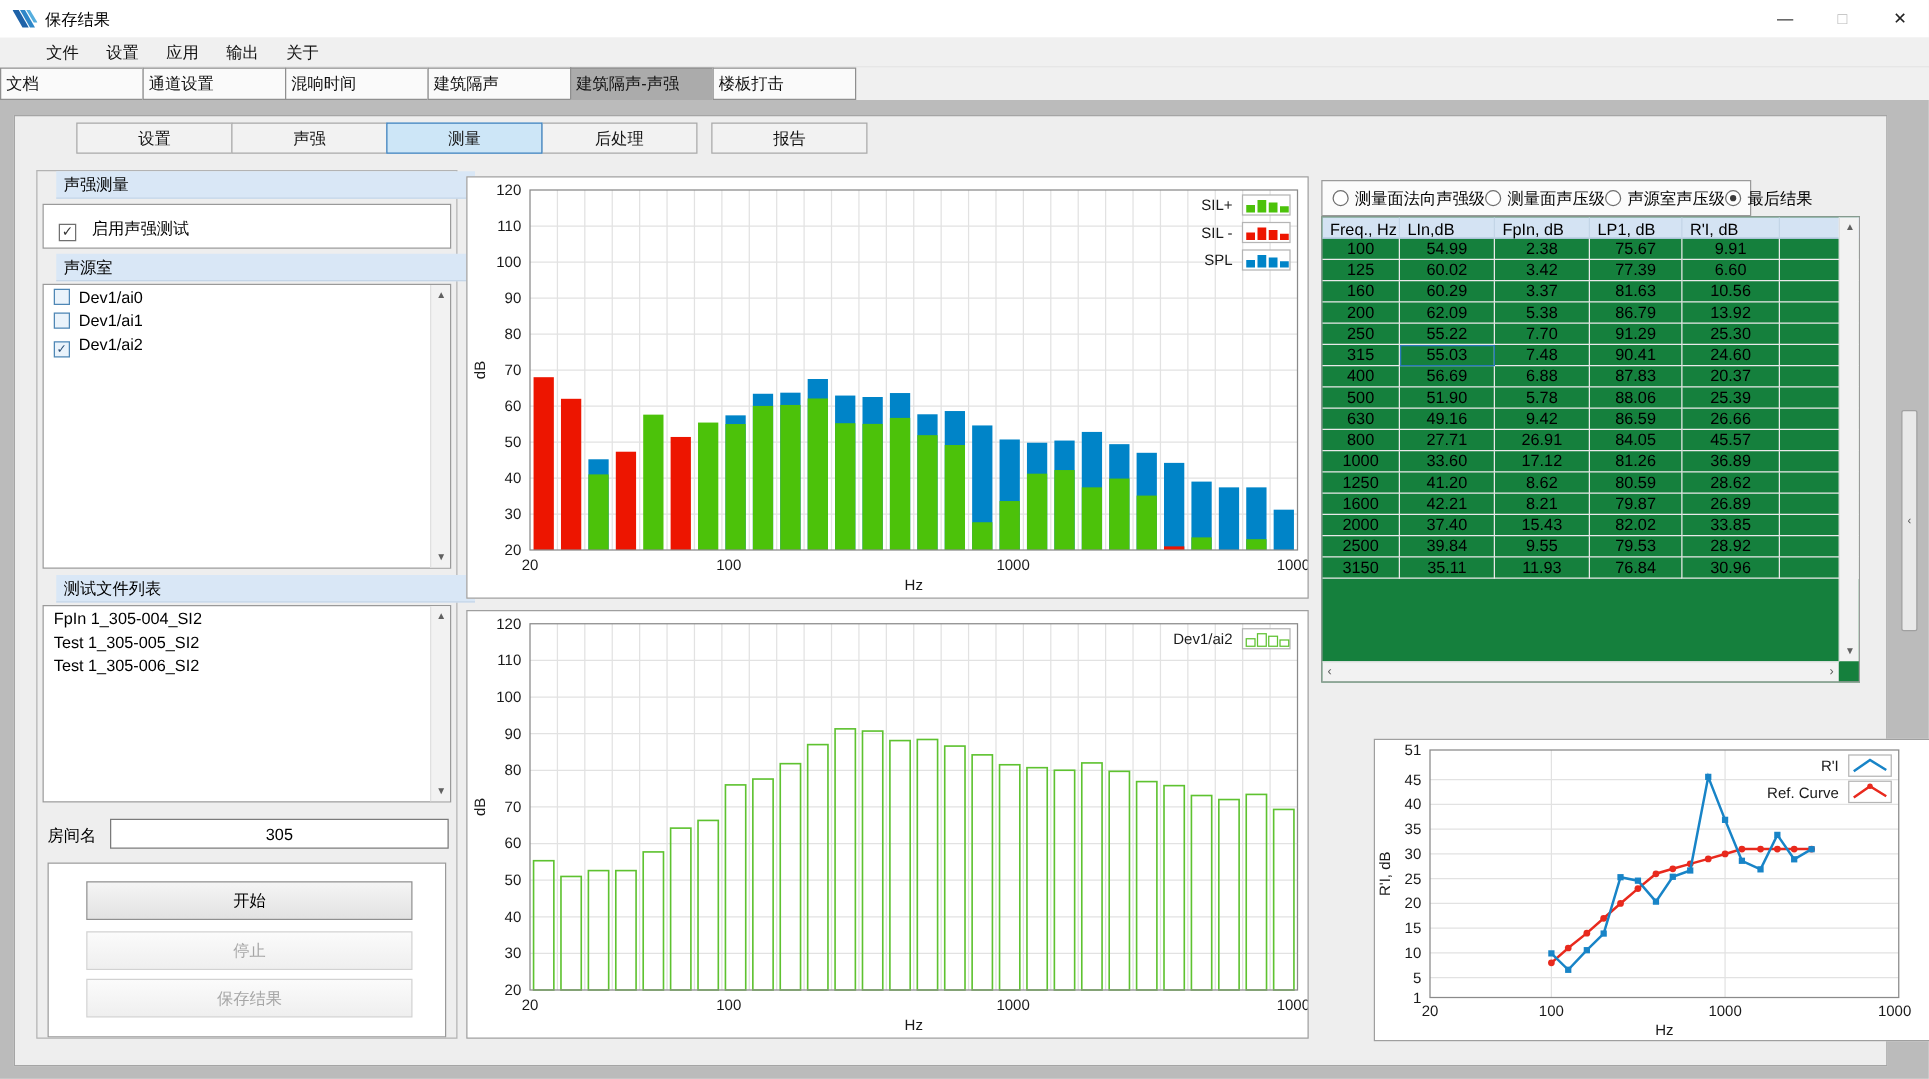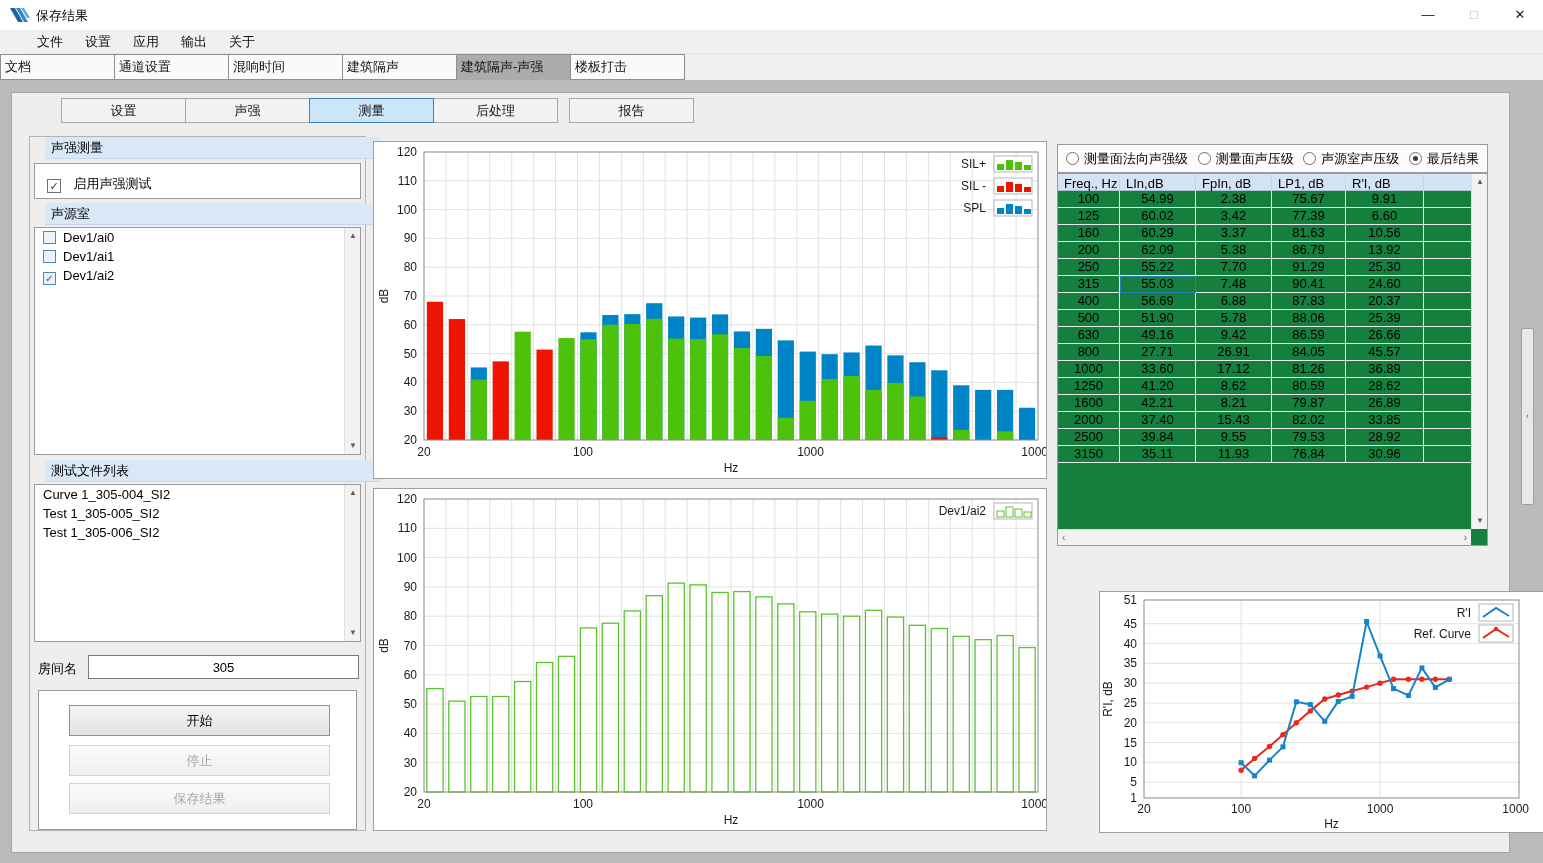--- a/index.html
+++ b/index.html
@@ -31,21 +31,21 @@
   .vscroll .up, .vscroll .dn { position:absolute; left:0; width:16px; height:16px; font-size:8px; color:#606060; text-align:center; line-height:16px; }
   .vscroll .up { top:0; } .vscroll .dn { bottom:0; }
   .room-label { position:absolute; font-size:13px; color:#000; }
   .room-input { position:absolute; height:24px; border:1px solid #7a7a7a; background:#fff; text-align:center; font-size:13px; font-family:inherit; }
   .act-btn { position:absolute; left:30px; width:261px; height:31px; font-size:13px; font-family:inherit; }
   .act-btn.enabled { background:linear-gradient(#f5f5f5,#e2e2e2); border:1px solid #8f8f8f; color:#000; }
   .act-btn.disabled { background:linear-gradient(#fbfbfb,#efefef); border:1px solid #d2d2d2; color:#a6a6a6; }
   
   .chart-box { position:absolute; background:#fff; border:1px solid #9f9f9f; }
   
-  .radio-row { position:absolute; left:1045px; top:51px; width:431px; height:29px; background:#fbfbfb; border:1px solid #9a9a9a; display:flex; align-items:center; padding:0 8px; justify-content:space-between; }
+  .radio-row { position:absolute; left:1045px; top:51px; width:344px; height:29px; background:#fbfbfb; border:1px solid #9a9a9a; display:flex; align-items:center; padding:0 8px; justify-content:space-between; }
   .radio-opt { font-size:13px; color:#000; white-space:nowrap; display:flex; align-items:center; }
   .radio-circ { display:inline-block; width:13px; height:13px; border:1px solid #6e6e6e; border-radius:50%; background:#fff; margin-right:5px; position:relative; }
   .radio-circ.sel::after { content:""; position:absolute; left:3px; top:3px; width:5px; height:5px; border-radius:50%; background:#3c3c3c; }
   .tblwrap { position:absolute; left:1045px; top:80px; width:431px; height:373px; background:#15803d; border:1px solid #9a9a9a; }
   .tbl-grid { display:grid; grid-template-columns:62px 76px 76px 74px 78px auto; }
   .tbl-hdr { background:#d4e3f3; }
   .tbl-hdr .tc { font-size:13px; line-height:19px; border-bottom:1px solid #aac2da; border-right:1px solid #c3d5e7; padding-left:6px; color:#000; }
   .tc { height:17px; }
   .tbl-row .tc { font-size:13px; line-height:16px; text-align:center; border-bottom:1px solid #e9e9e9; border-right:1px solid #e9e9e9; color:#000; }
   .tc.selcell { outline:1px solid #2a7ab9; outline-offset:-1px; }
@@ -104,21 +104,21 @@
         <div class="list-item"><span class="devcb"></span><span>Dev1/ai0</span></div>
           <div class="list-item"><span class="devcb"></span><span>Dev1/ai1</span></div>
           <div class="list-item"><span class="devcb">✓</span><span>Dev1/ai2</span></div>
           <div class="vscroll">
             <span class="up">▲</span>
             <span class="dn">▼</span>
           </div>
       </div>
       <div class="sec-hdr" style="top:323px">测试文件列表</div>
       <div class="listbox" style="left:4px; top:347px; width:327px; height:158px;" id="filelist">
-        <div class="list-item">Curve 1_305-004_SI2</div>
+        <div class="list-item">FpIn 1_305-004_SI2</div>
           <div class="list-item">Test 1_305-005_SI2</div>
           <div class="list-item">Test 1_305-006_SI2</div>
           <div class="vscroll">
             <span class="up">▲</span>
             <span class="dn">▼</span>
           </div>
       </div>
       <span class="room-label" style="left:8px; top:523px;">房间名</span>
       <input class="room-input" style="left: 58px; top: 518px; width: 271px;" value="305">
       <div class="white-box" style="left:8px; top:553px; width:319px; height:140px;">

